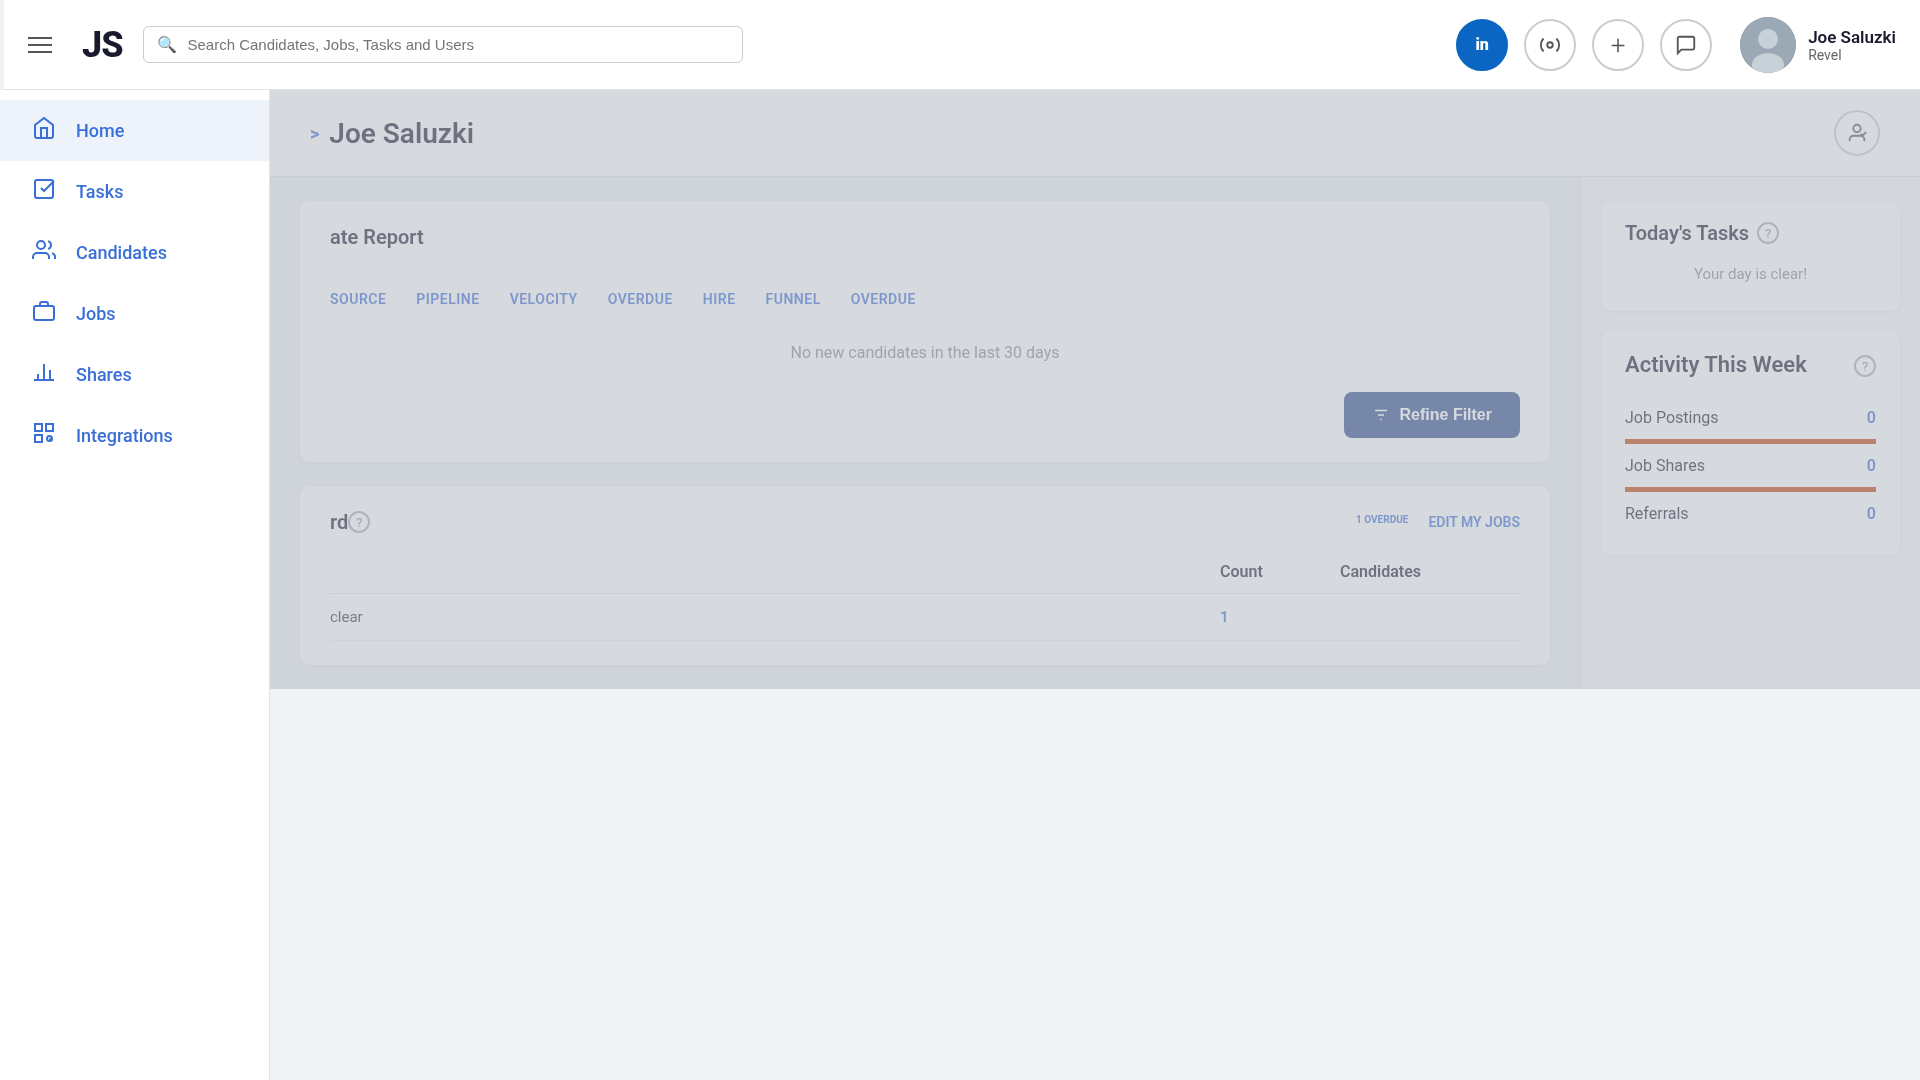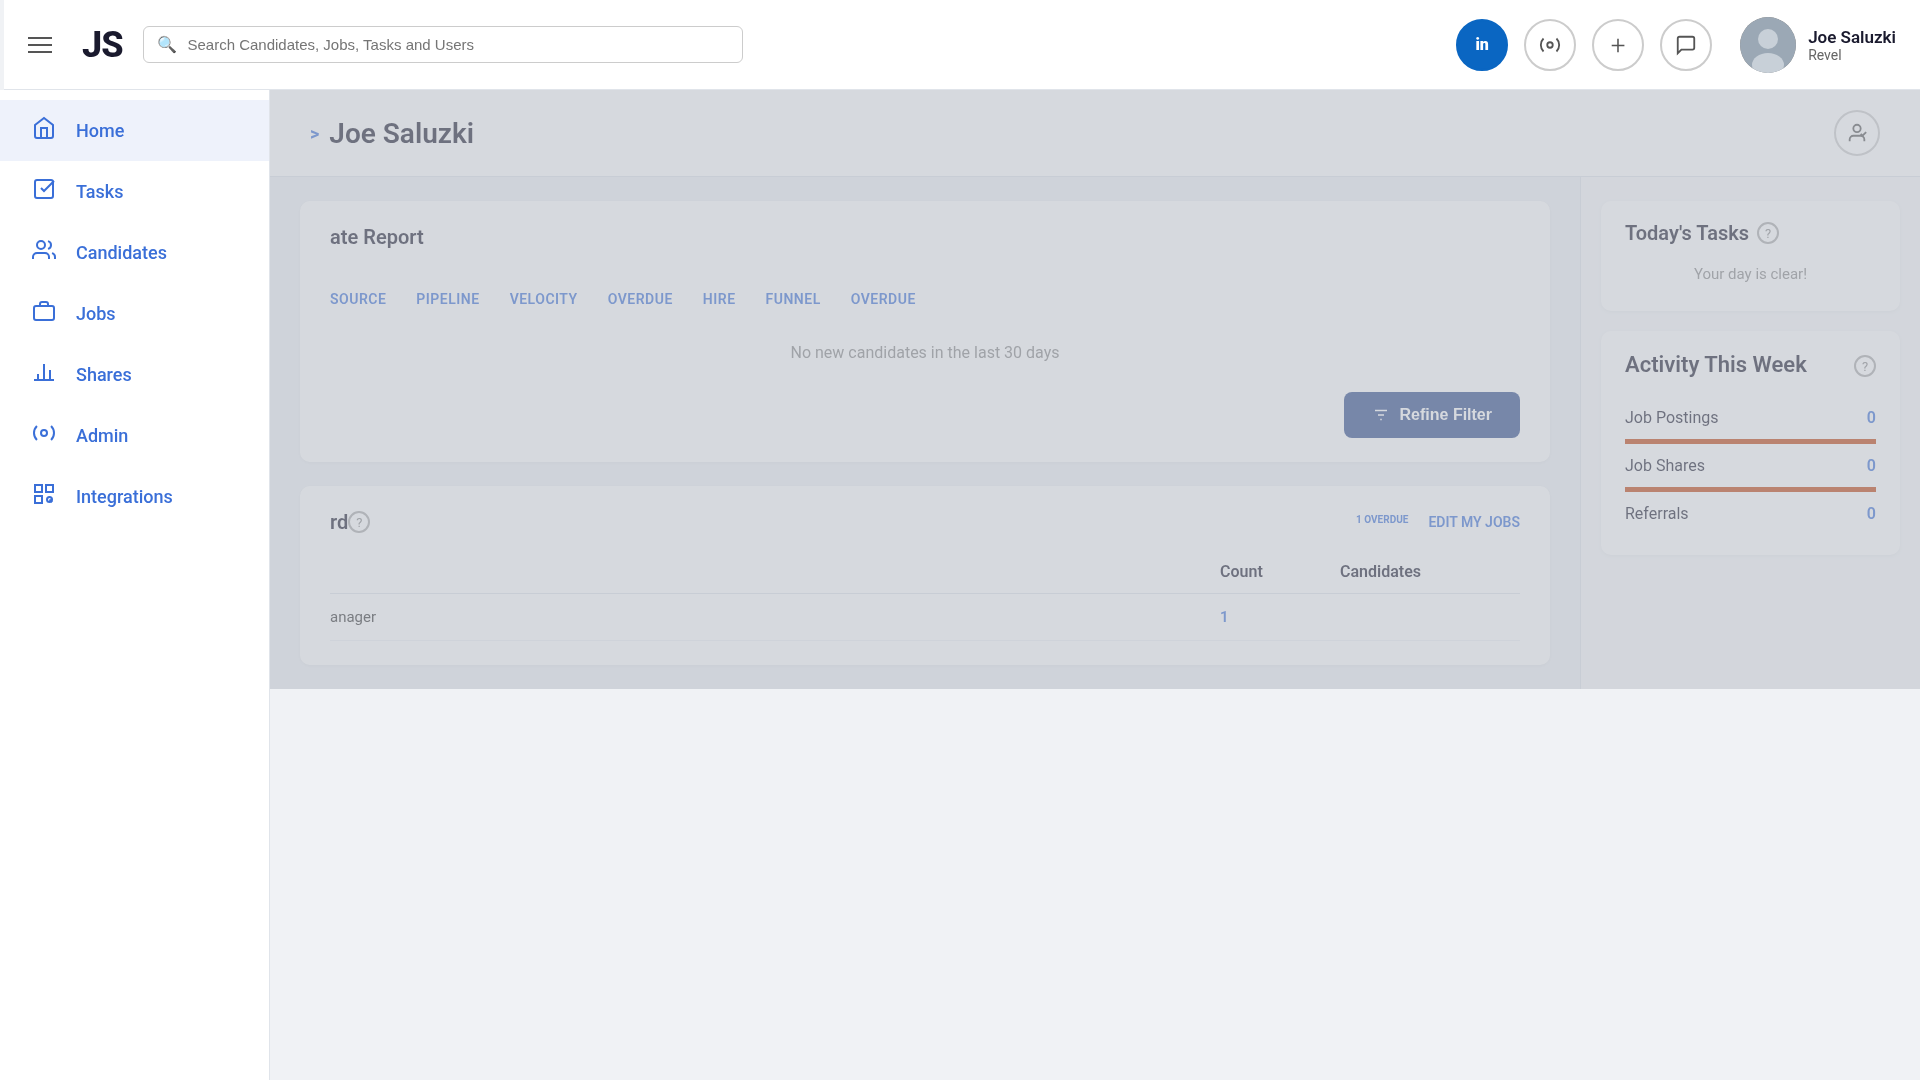--- a/index.html
+++ b/index.html
@@ -224,29 +224,20 @@
   <div class="sidebar-item">
     <span class="sidebar-icon">
       <svg width="24" height="24" viewBox="0 0 24 24" fill="none" stroke="#3a6fd8" stroke-width="2">
           <line x1="18" y1="20" x2="18" y2="10"></line>
           <line x1="12" y1="20" x2="12" y2="4"></line>
           <line x1="6" y1="20" x2="6" y2="14"></line>
           <line x1="2" y1="20" x2="22" y2="20"></line>
         </svg>
     </span>
     <span>Shares</span>
-  </div>
-  <div class="sidebar-item">
-    <span class="sidebar-icon">
-      <svg width="24" height="24" viewBox="0 0 24 24" fill="none" stroke="#3a6fd8" stroke-width="2">
-          <circle cx="12" cy="12" r="3"></circle>
-          <path d="M19.07 4.93a10 10 0 0 1 0 14.14M4.93 4.93a10 10 0 0 0 0 14.14"></path>
-        </svg>
-    </span>
-    <span>Admin</span>
   </div>
   <div class="sidebar-item">
     <span class="sidebar-icon">
       <svg width="24" height="24" viewBox="0 0 24 24" fill="none" stroke="#3a6fd8" stroke-width="2">
           <rect x="3" y="3" width="7" height="7"></rect>
           <rect x="14" y="3" width="7" height="7"></rect>
           <rect x="3" y="14" width="7" height="7"></rect>
           <path d="M17.5 17.5 L20 20"></path>
           <circle cx="17.5" cy="17.5" r="2.5"></circle>
         </svg>
@@ -308,21 +299,21 @@
               <span class="overdue-link">1 OVERDUE</span>
               <span class="edit-link">EDIT MY JOBS</span>
             </div>
           </div>
           <div class="table-header">
             <div class="th"></div>
             <div class="th">Count</div>
             <div class="th">Candidates</div>
           </div>
           <div class="table-row-item">
-            <div class="td">anager</div>
+            <div class="td">clear</div>
             <div class="td-count">1</div>
             <div class="td"></div>
           </div>
         </div>
       </div>
 
       <div class="right-panel">
 
         <div class="tasks-card">
           <div class="tasks-header">

